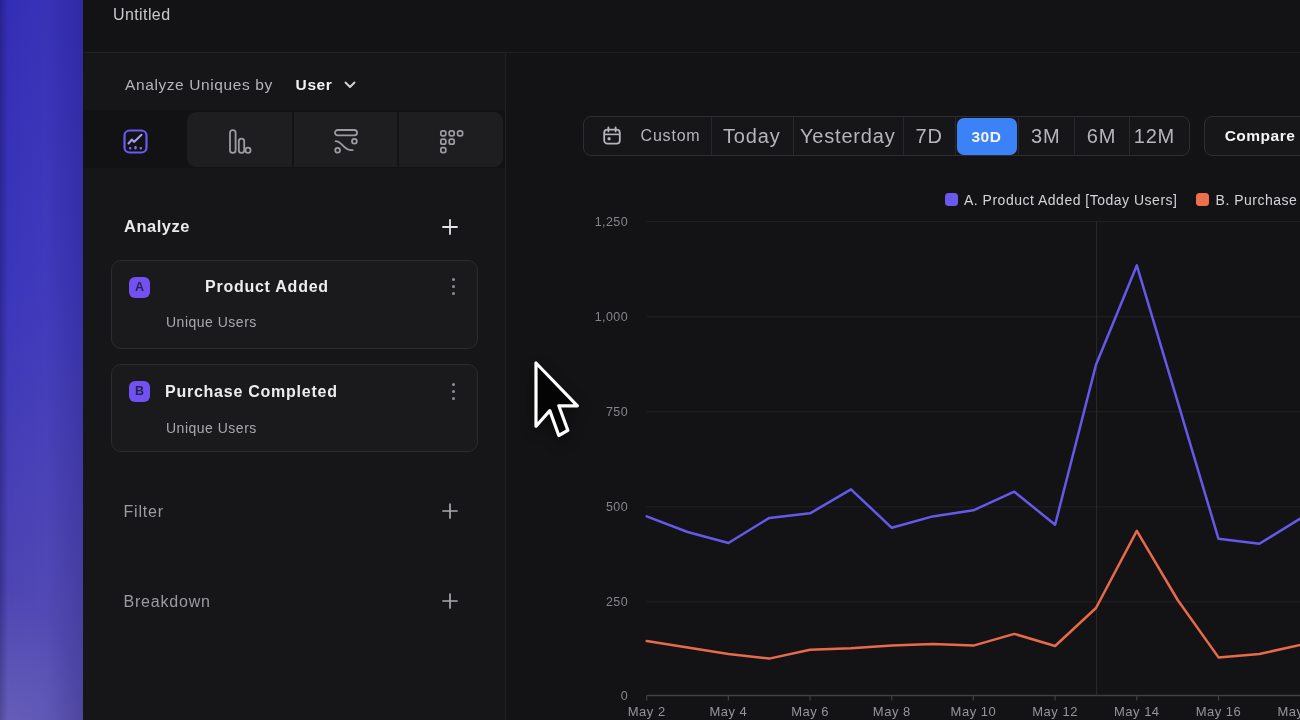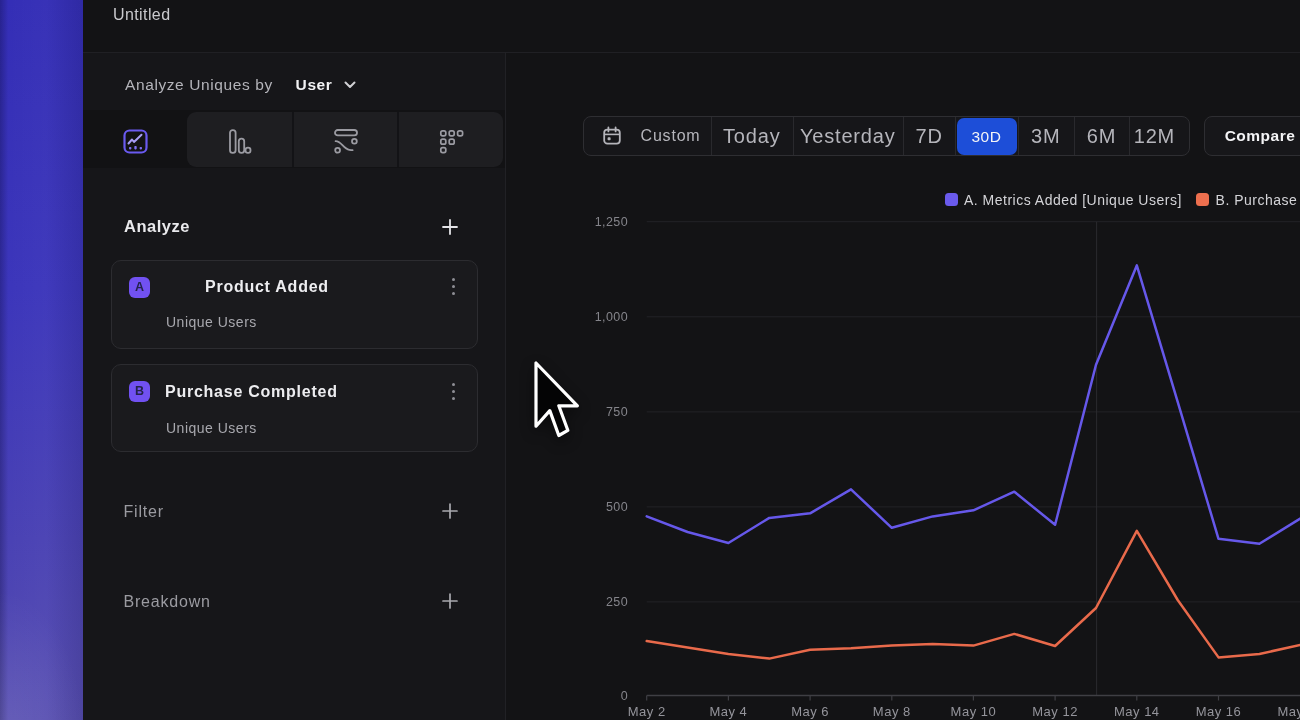--- a/index.html
+++ b/index.html
@@ -25,21 +25,21 @@
   .badge{position:absolute;left:18px;top:16px;width:21px;height:21px;border-radius:6px;background:#7151f1;
          color:#23234a;font-size:12.5px;font-weight:700;text-align:center;line-height:21px;}
   .dots{position:absolute;right:22px;top:17px;width:4px;height:22px;}
   .dots i{display:block;width:3.4px;height:3.4px;border-radius:50%;background:#8e8e95;margin:0 0 3.6px 0;}
   .sectionlabel{position:absolute;font-size:16px;letter-spacing:.8px;color:#9b9ba1;}
   
   #btngroup{left:582.8px;top:116px;width:607px;height:40px;border:1px solid #2e2e32;border-radius:8px;
             background:#161619;box-sizing:border-box;}
   .seg{position:absolute;top:0;height:38px;line-height:38px;text-align:center;color:#b5b5bb;font-size:20px;letter-spacing:.8px;}
   .segdiv{position:absolute;top:0;width:1px;height:38px;background:#29292d;}
-  #seg30{background:#1d4ed8;border-radius:7px;color:#f4f4f6;font-weight:400;}
+  #seg30{background:#3b82f6;border-radius:7px;color:#f4f4f6;font-weight:700;}
   #compare{left:1204px;top:116px;width:112px;height:40px;border:1px solid #2e2e32;border-radius:8px;
            background:#17171a;box-sizing:border-box;color:#f4f4f6;font-weight:700;font-size:15.5px;letter-spacing:.5px;
            line-height:38px;text-align:center;}
   
   .sw{position:absolute;top:193px;width:13px;height:13px;border-radius:3.5px;}
   .legtext{position:absolute;top:192px;font-size:14px;letter-spacing:.5px;color:#d4d4d8;white-space:nowrap;}
 </style>
 </head>
 <body>
 
@@ -143,21 +143,21 @@
 <div class="segdiv abs" style="left:711px;top:117px;"></div>
 <div class="segdiv abs" style="left:792.5px;top:117px;"></div>
 <div class="segdiv abs" style="left:903px;top:117px;"></div>
 <div class="segdiv abs" style="left:955.4px;top:117px;"></div>
 <div class="segdiv abs" style="left:1017.8px;top:117px;"></div>
 <div class="segdiv abs" style="left:1073.6px;top:117px;"></div>
 <div class="segdiv abs" style="left:1129.4px;top:117px;"></div>
 <div class="abs" id="compare">Compare</div>
 
 <div class="abs sw" style="left:944.8px;background:#6a5aec;"></div>
-<div class="abs legtext" style="left:964px;">A. Metrics Added [Unique Users]</div>
+<div class="abs legtext" style="left:964px;">A. Product Added [Today Users]</div>
 <div class="abs sw" style="left:1195.8px;background:#ed6f4e;"></div>
 <div class="abs legtext" style="left:1215.6px;">B. Purchase Completed [Unique Us</div>
 
 <svg class="abs" style="left:0;top:0;" width="1300" height="720" viewBox="0 0 1300 720">
   <g stroke="#232327" stroke-width="1">
     <line x1="646.7" y1="221.7" x2="1300" y2="221.7"></line>
     <line x1="646.7" y1="316.8" x2="1300" y2="316.8"></line>
     <line x1="646.7" y1="411.9" x2="1300" y2="411.9"></line>
     <line x1="646.7" y1="506.9" x2="1300" y2="506.9"></line>
     <line x1="646.7" y1="601.9" x2="1300" y2="601.9"></line>

